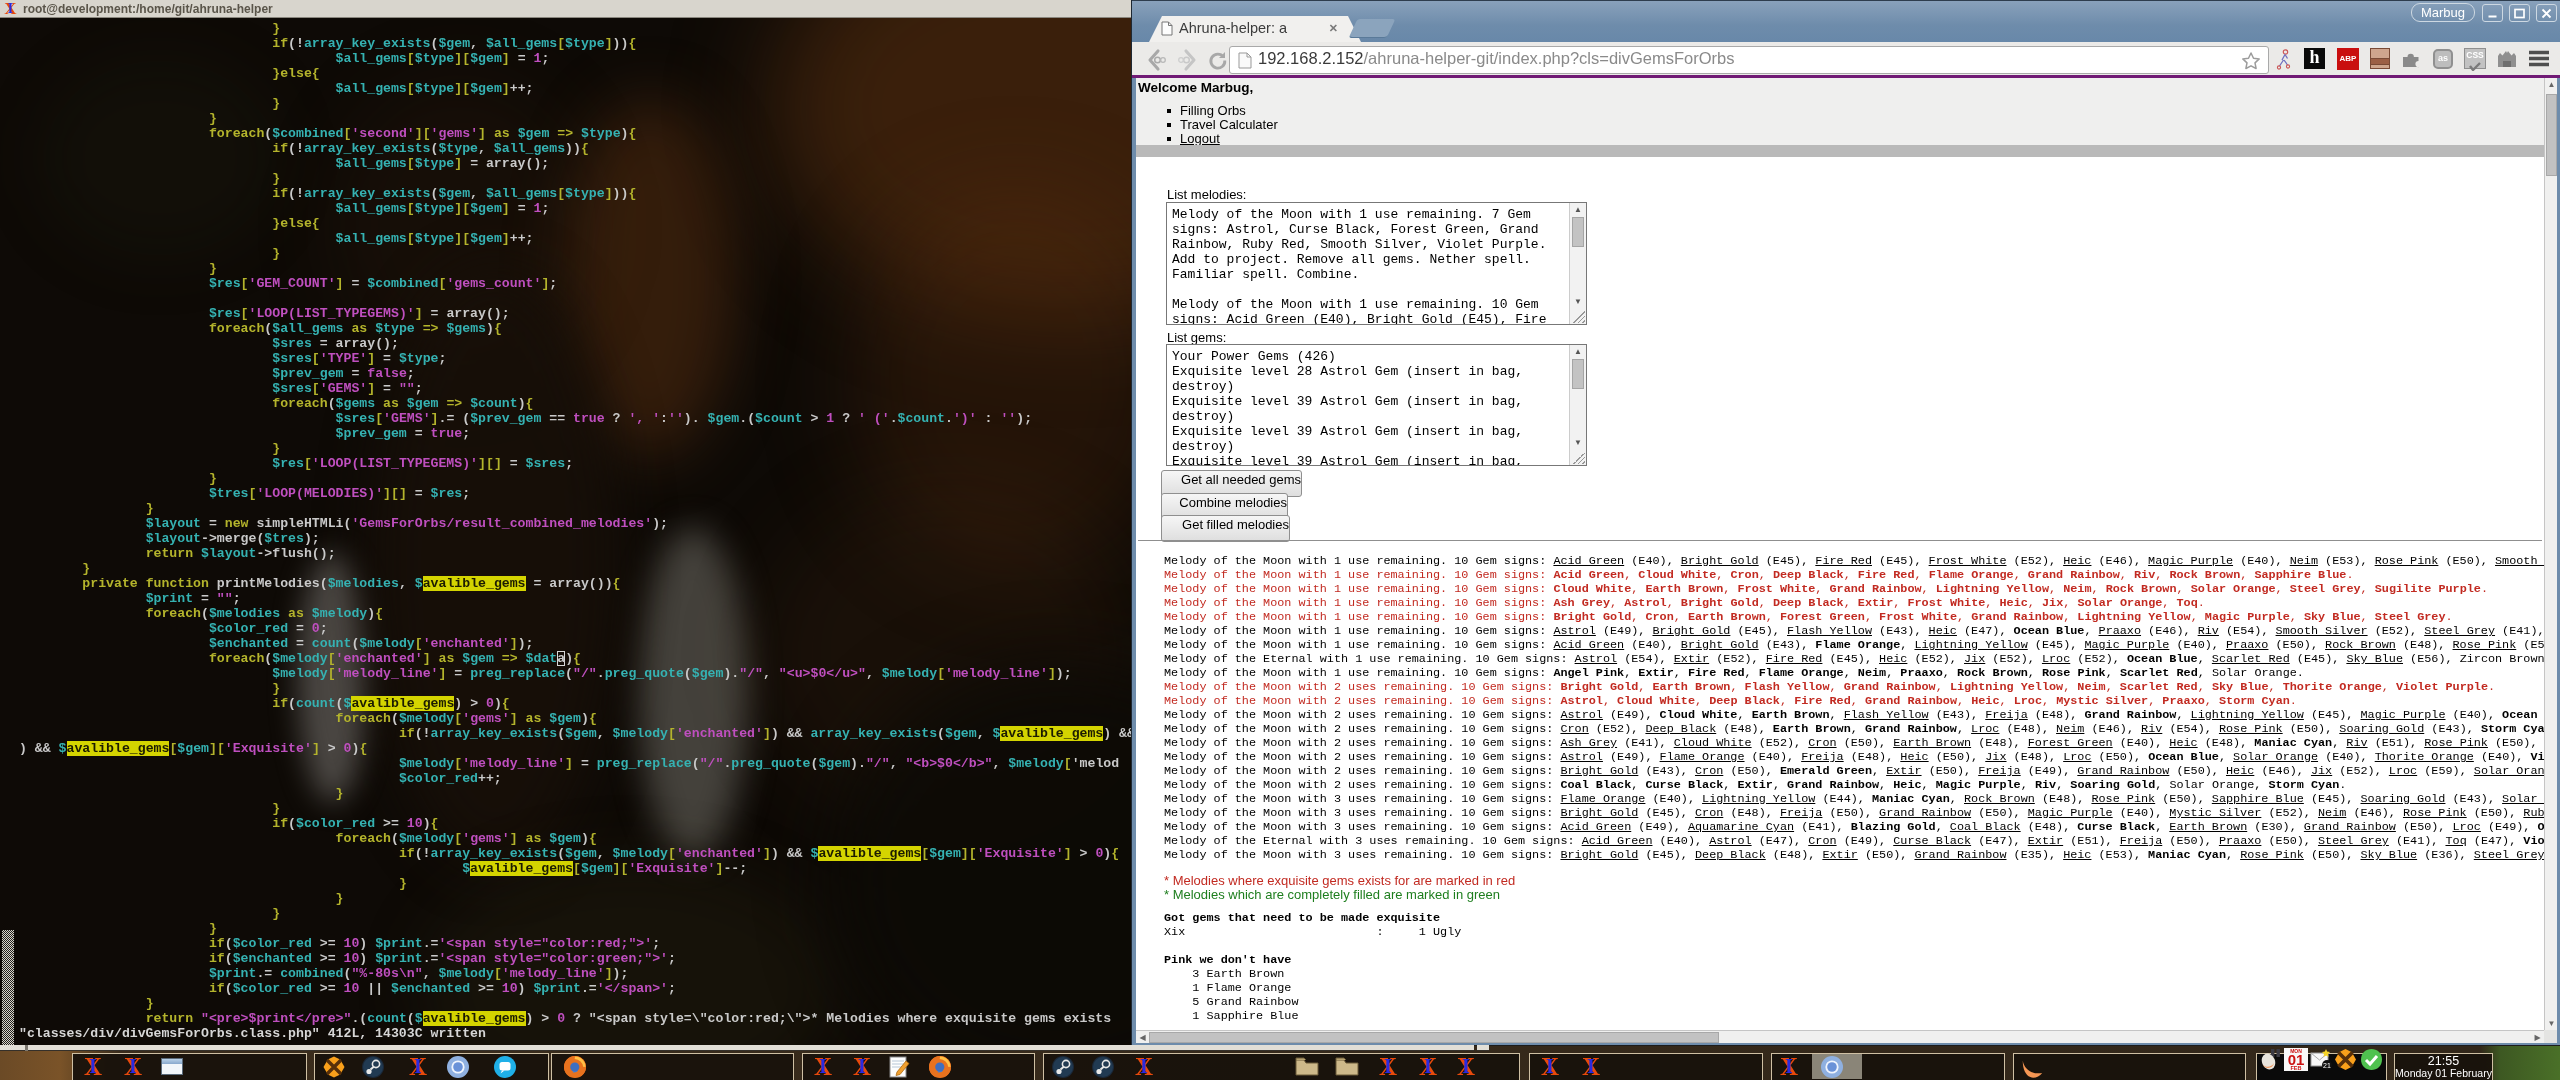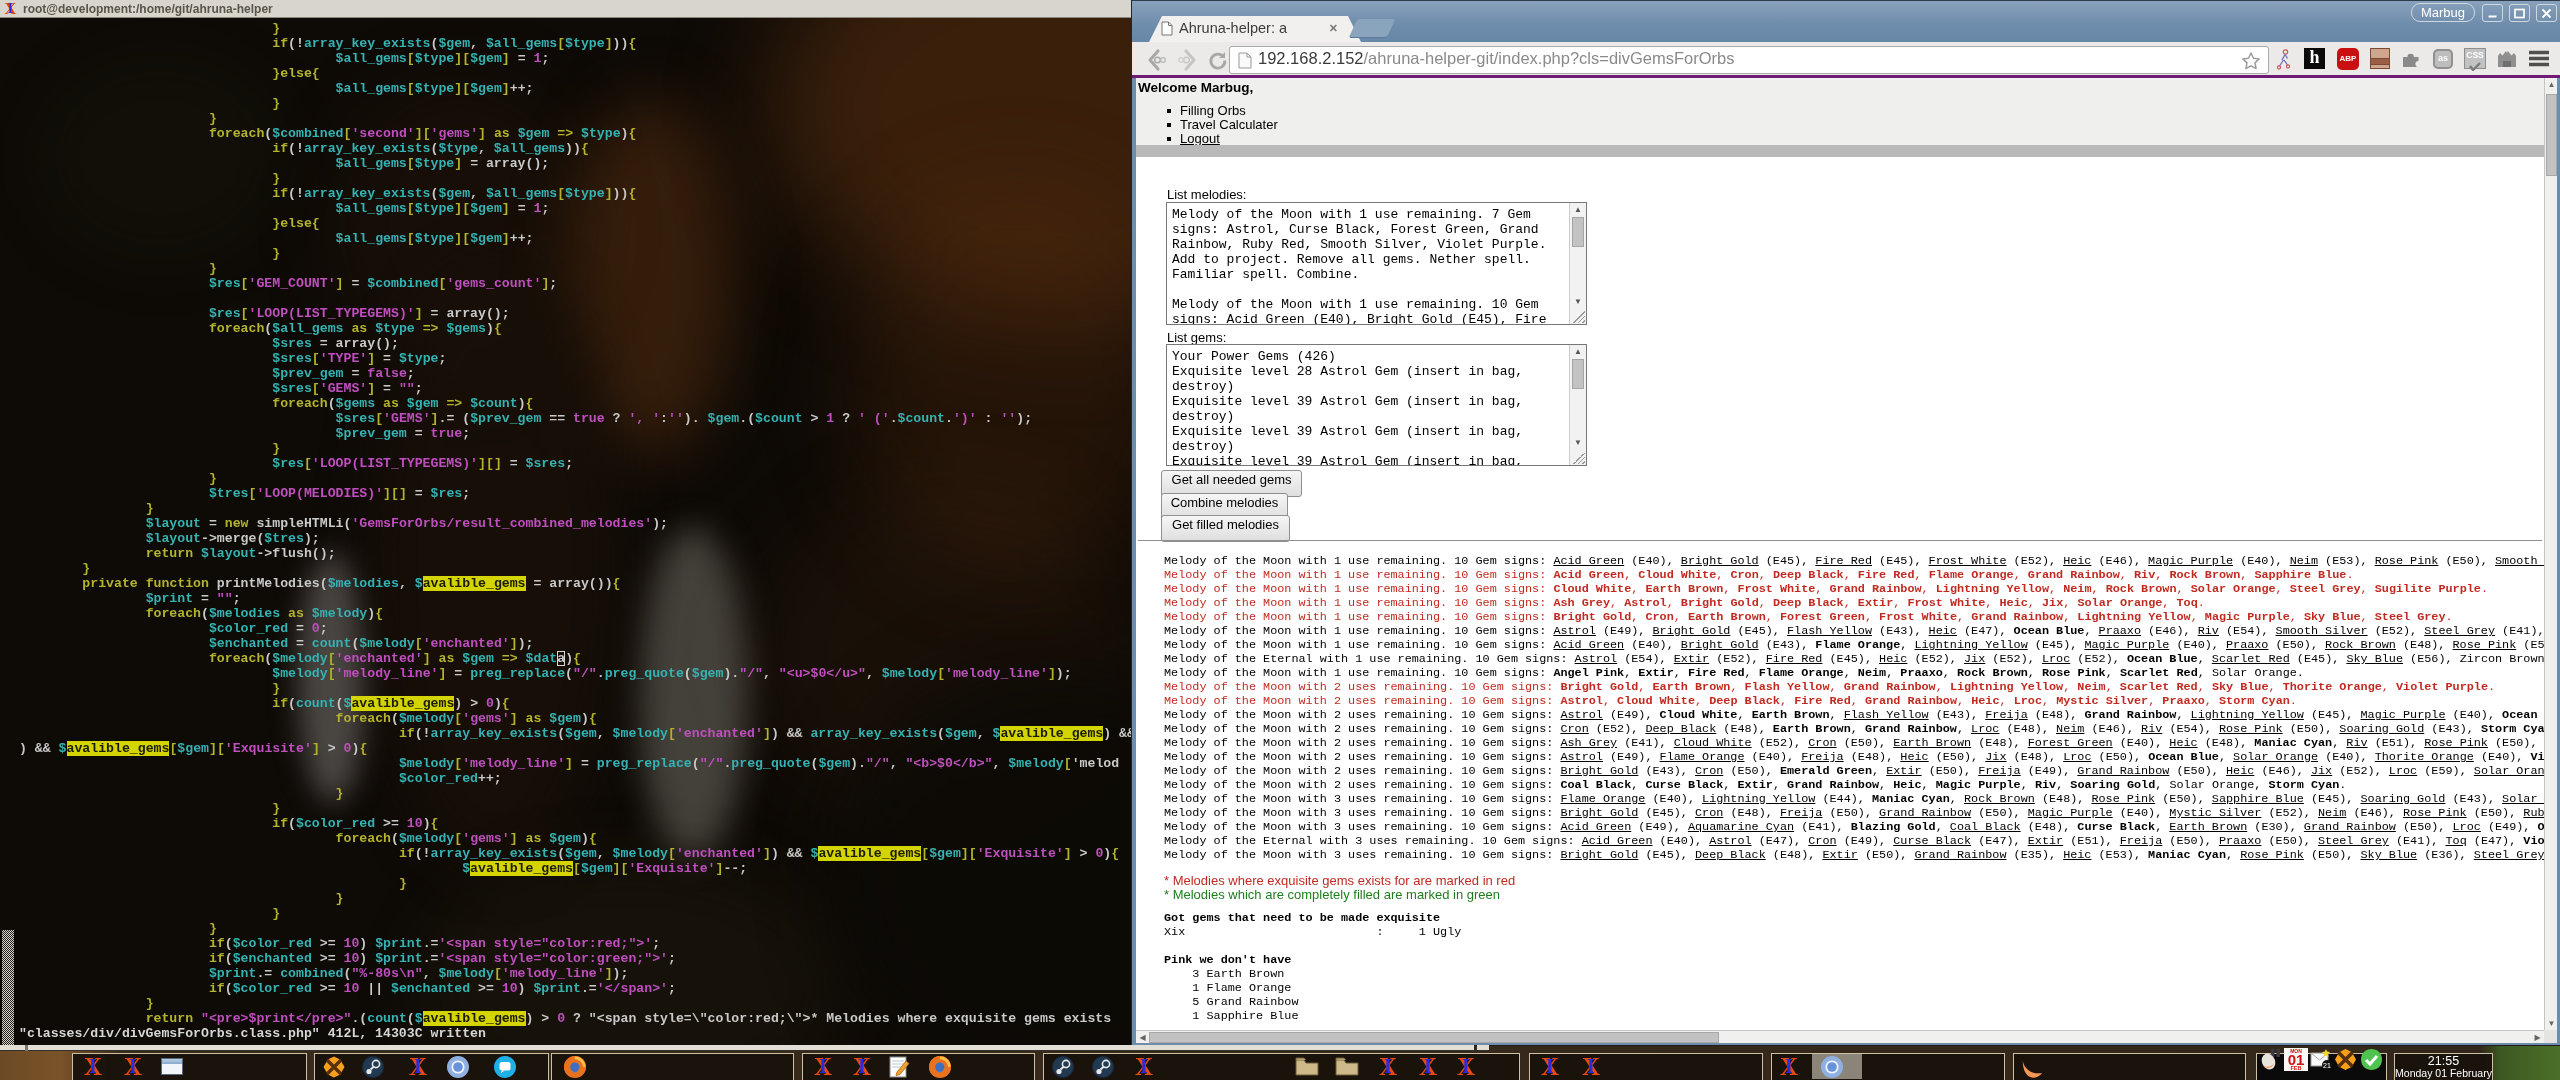--- a/index.html
+++ b/index.html
@@ -41,21 +41,21 @@
 .bullet{position:absolute;width:4px;height:4px;background:#000}
 .bli{position:absolute;font:13px Liberation Sans,sans-serif;color:#000}
 #lmel{position:absolute;left:31px;top:109px;font:13px Liberation Sans,sans-serif}
 #lgem{position:absolute;left:31px;top:252px;font:13px Liberation Sans,sans-serif}
 .tarea{position:absolute;left:30px;width:421px;background:#fff;border:1px solid #777;overflow:hidden}
 .tarea pre{position:absolute;left:5px;top:4px;font:13px Liberation Mono,monospace;line-height:15px;color:#000}
 .tsb{position:absolute;right:0;top:0;width:17px;background:#f2f2f2;border-left:1px solid #ccc}
 .tsb .ar{position:absolute;left:2px;width:12px;height:12px;color:#555;font-size:8px;line-height:12px;text-align:center}
 .tsb .th2{position:absolute;left:2px;width:12px;background:#c3c3c3;border:1px solid #a5a5a5}
 .grip{position:absolute;right:1px;bottom:1px;width:12px;height:12px;background:linear-gradient(135deg,transparent 50%,#999 50%,#999 56%,transparent 56%,transparent 68%,#999 68%,#999 74%,transparent 74%,transparent 86%,#999 86%,#999 92%,transparent 92%)}
-.btn{position:absolute;left:25px;height:27px;background:linear-gradient(#f6f6f6,#dedede);border:1px solid #8f8f8f;border-radius:3px;font:13px Liberation Sans,sans-serif;text-align:center;color:#000;line-height:17px}
+.btn{position:absolute;left:25px;height:27px;background:linear-gradient(#f6f6f6,#dedede);border:1px solid #8f8f8f;border-radius:3px;font:13px Liberation Sans,sans-serif;text-align:right;color:#000;line-height:17px}
 #hr1{position:absolute;left:2px;top:462px;width:1404px;height:1px;background:#8f8f8f}
 #melody{position:absolute;left:28px;top:476px;font:11.8px Liberation Mono,monospace;line-height:14px;white-space:pre;color:#000}
 #melody .mr{color:#c22a21}
 #note1{position:absolute;left:28px;top:795px;font:13px Liberation Sans,sans-serif;color:#c22a21}
 #note2{position:absolute;left:28px;top:809px;font:13px Liberation Sans,sans-serif;color:#1e7e1e}
 #got{position:absolute;left:28px;top:833px;font:11.8px Liberation Mono,monospace;line-height:14px;white-space:pre;color:#000}
 #dont{position:absolute;left:28px;top:875px;font:11.8px Liberation Mono,monospace;line-height:14px;white-space:pre;color:#000}
 #vsb{position:absolute;left:1412px;top:78px;width:13px;height:952px;background:#f0f0ef;border-left:1px solid #c5c5c5}
 #vsb .ar{position:absolute;left:0;width:13px;height:13px;color:#666;font-size:8px;text-align:center;line-height:13px}
 #vsb .vth{position:absolute;left:1px;top:16px;width:11px;height:82px;background:#c2c2c2;border:1px solid #a8a8a8}
@@ -223,21 +223,21 @@
           <path d="M10 2l2.5 5.2 5.7.7-4.2 4 1.1 5.6L10 14.8l-5.1 2.7 1.1-5.6-4.2-4 5.7-.7z" fill="none" stroke="#9c9c9c" stroke-width="1.5" stroke-linejoin="round"></path>
         </svg>
     </div>
     <svg class="tbico" style="left:1143px;top:7px" width="17" height="21" viewBox="0 0 17 21">
         <circle cx="10.5" cy="3" r="2.2" fill="none" stroke="#cc5555" stroke-width="1.2"></circle>
         <path d="M10 5.5L7 11m3-5.5l2.5 4M8.5 11l-4 6m4.5-6l3.5 5" stroke="#7070c0" fill="none" stroke-width="1.3"></path>
         <circle cx="4" cy="18.5" r="1.6" fill="none" stroke="#cc5555" stroke-width="1.1"></circle>
         <circle cx="13" cy="17.5" r="1.6" fill="none" stroke="#cc5555" stroke-width="1.1"></circle>
       </svg>
     <div class="tbico" style="left:1172px;top:6px;width:21px;height:21px;background:#0a0a0a;color:#fff;font:bold 18px Liberation Serif,serif;text-align:center;line-height:19px">h</div>
-    <div class="tbico" style="left:1205px;top:6px;width:22px;height:22px;background:#c90f0f;border-radius:5px;color:#fff;font:bold 8px Liberation Sans,sans-serif;text-align:center;line-height:22px">ABP</div>
+    <div class="tbico" style="left:1205px;top:6px;width:22px;height:22px;background:#c90f0f;border-radius:0;color:#fff;font:bold 8px Liberation Sans,sans-serif;text-align:center;line-height:22px">ABP</div>
     <div class="tbico" style="left:1238px;top:6px;width:20px;height:21px;background:#cfa58d;border:1px solid #7a4a35">
         <div style="margin-top:9px;height:7px;background:#9c5f45;border-top:1px solid #7a4a35;border-bottom:1px solid #7a4a35"></div>
       </div>
     <svg class="tbico" style="left:1269px;top:6px" width="21" height="21" viewBox="0 0 21 21">
         <path d="M2 9h4.5a3.2 3.2 0 1 1 6.4 0H17.5V13a3 3 0 1 0 0 6.2V19H2z" fill="#8a8a8a"></path>
       </svg>
     <div class="tbico" style="left:1301px;top:7px;width:20px;height:20px;background:#bdbdbd;border:2px solid #909090;border-radius:5px;color:#fdfdfd;font:bold 9px Liberation Sans,sans-serif;text-align:center;line-height:15px">as</div>
     <div class="tbico" style="left:1332px;top:6px;width:22px;height:21px;background:#c2c2c2;border:1px solid #8f8f8f;color:#fff;font:bold 8.5px Liberation Sans,sans-serif;text-align:center;line-height:13px">CSS<svg width="12" height="9" viewBox="0 0 12 9" style="margin-top:-4px">
           <path d="M1 4l3 4 7-7" fill="none" stroke="#7a7a7a" stroke-width="2.4"></path>
         </svg></div>

